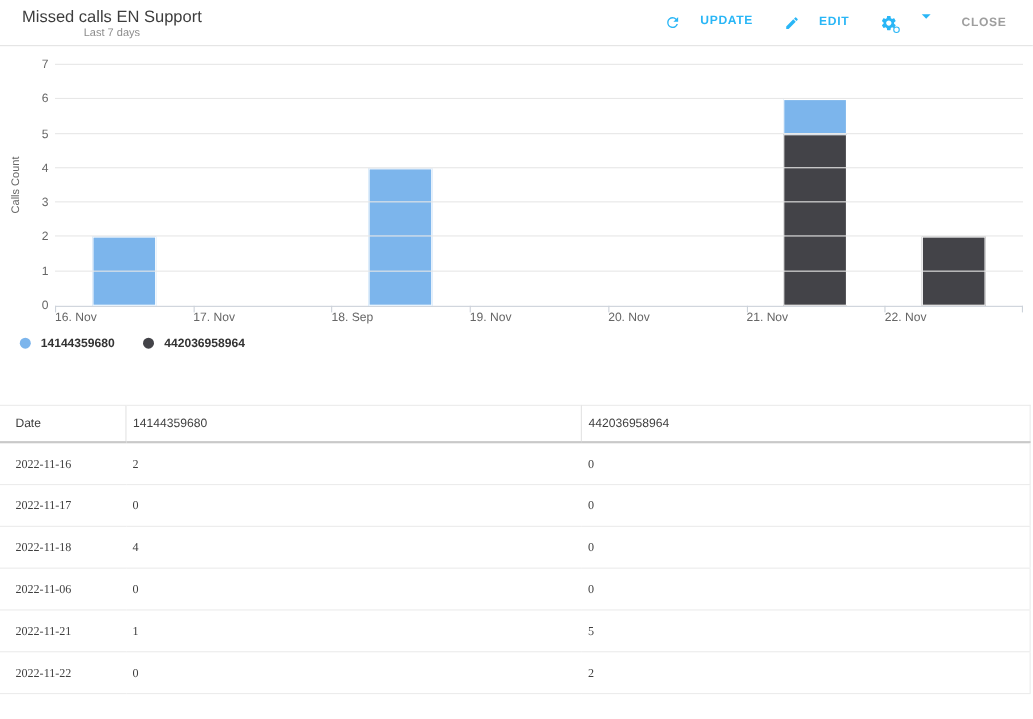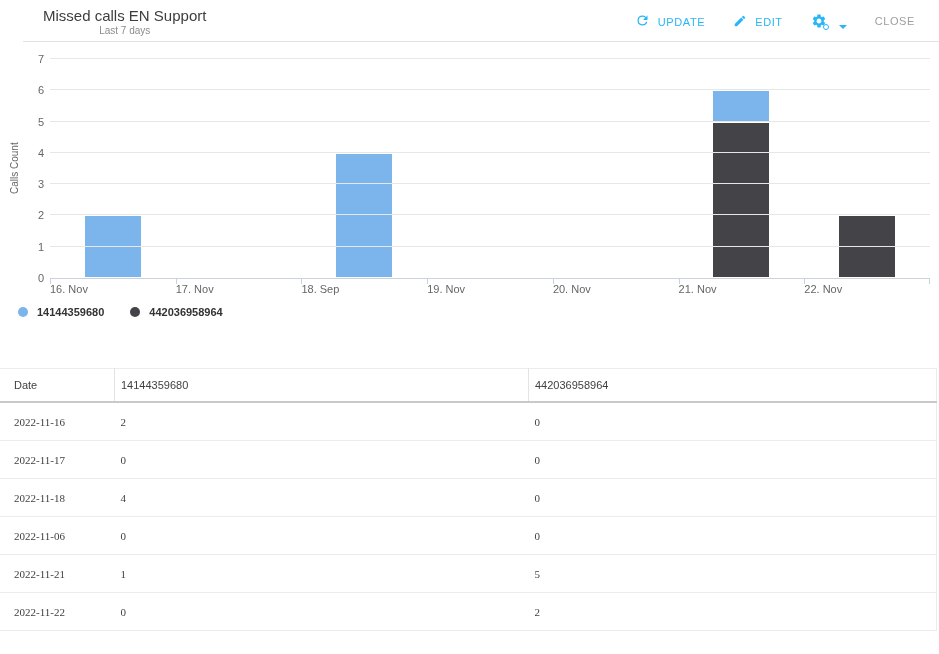--- a/index.html
+++ b/index.html
@@ -5,29 +5,28 @@
   html,body{margin:0;padding:0;}
   body{
     width:939px;height:654px;background:#fff;overflow:hidden;
     font-family:"Liberation Sans",sans-serif;color:#3f3f3f;
   }
   
   .header{
     height:42px;box-sizing:border-box;border-bottom:1px solid #e3e3e3;
     display:flex;align-items:center;justify-content:space-between;
     padding:0 14px 0 20px;
-    margin-left:23px;
   }
   .title-block{line-height:1.15;padding-top:2px;}
   .page-title{font-size:15px;color:#3d3d3d;}
   .page-subtitle{font-size:10px;color:#8c8c8c;margin-top:1px;text-align:center;}
   .actions{display:flex;align-items:center;gap:8px;}
   .btn{
-    display:flex;align-items:flex-end;gap:8px;background:none;border:none;
-    font-family:inherit;font-size:11px;font-weight:normal;letter-spacing:.6px;
+    display:flex;align-items:flex-start;gap:18px;background:none;border:none;
+    font-family:inherit;font-size:11px;font-weight:bold;letter-spacing:.6px;
     cursor:pointer;padding:6px 10px;
   }
   .btn.blue{color:#29b6f6;}
   .btn.gray{color:#9e9e9e;}
   .btn svg{display:block;}
   .gear-wrap{position:relative;display:inline-block;width:16px;height:16px;}
   .sub-gear{
     position:absolute;right:-2px;bottom:-1px;width:4px;height:4px;border-radius:50%;
     border:1.5px solid #29b6f6;background:#fff;
   }

